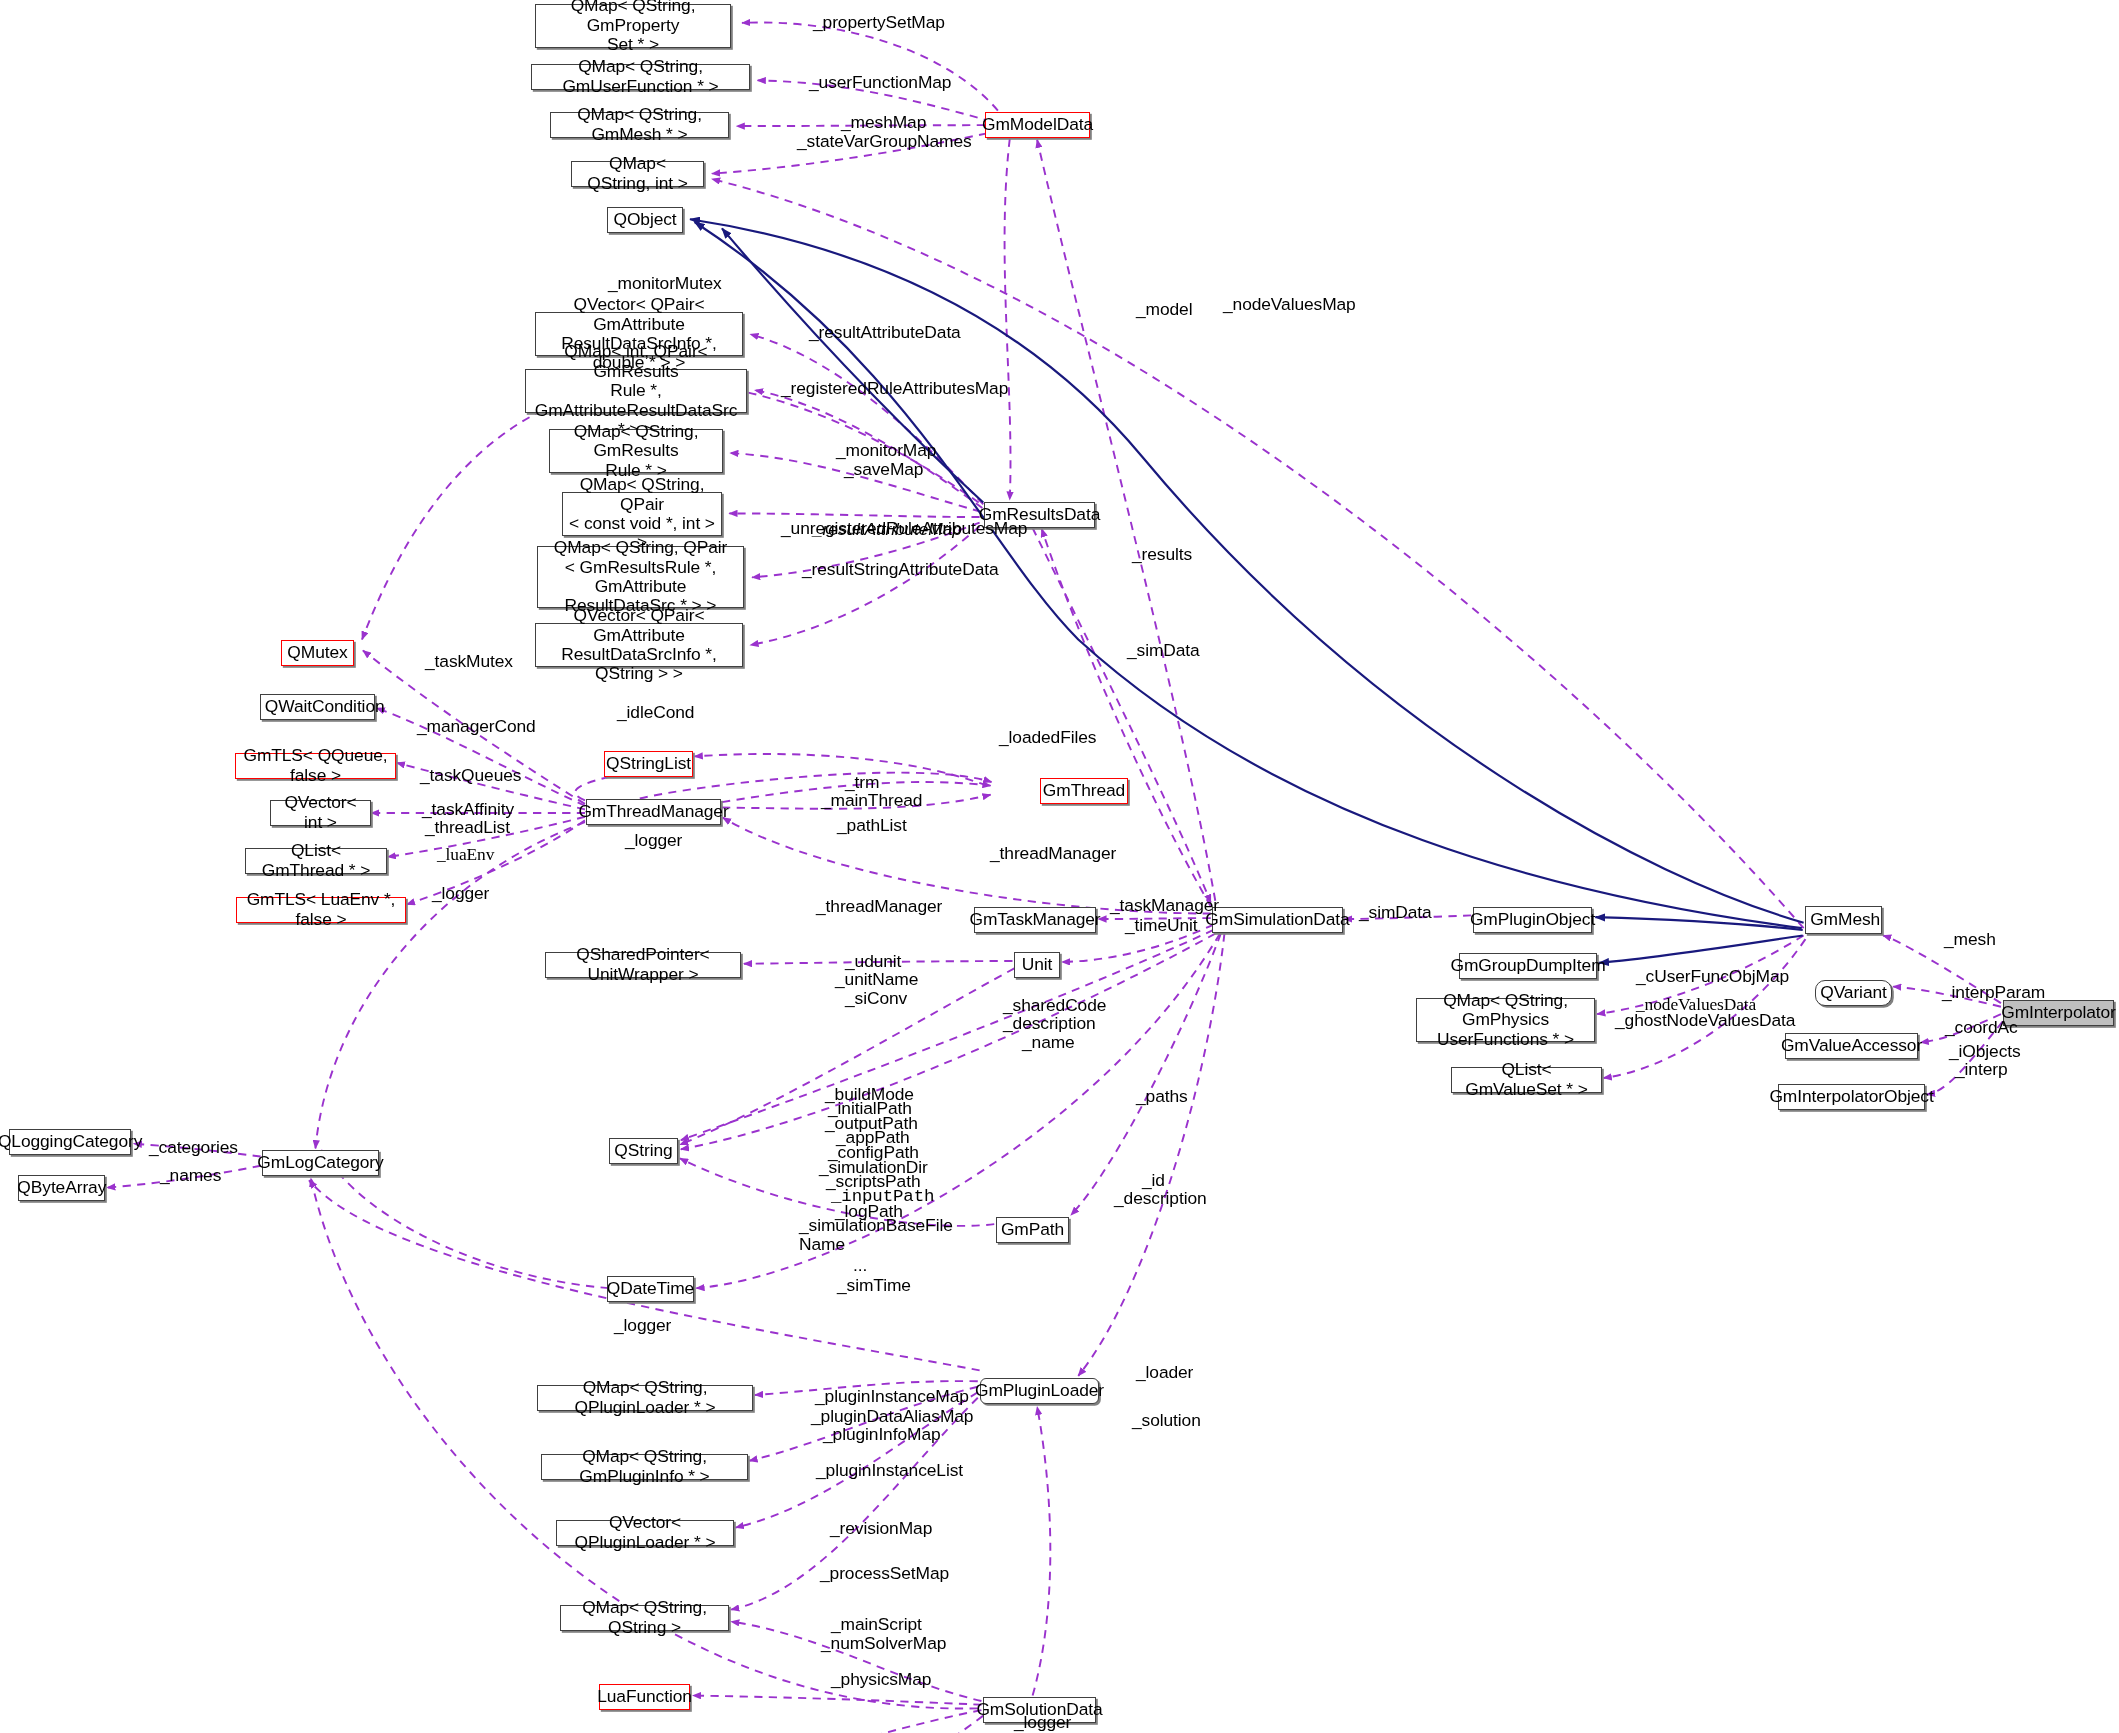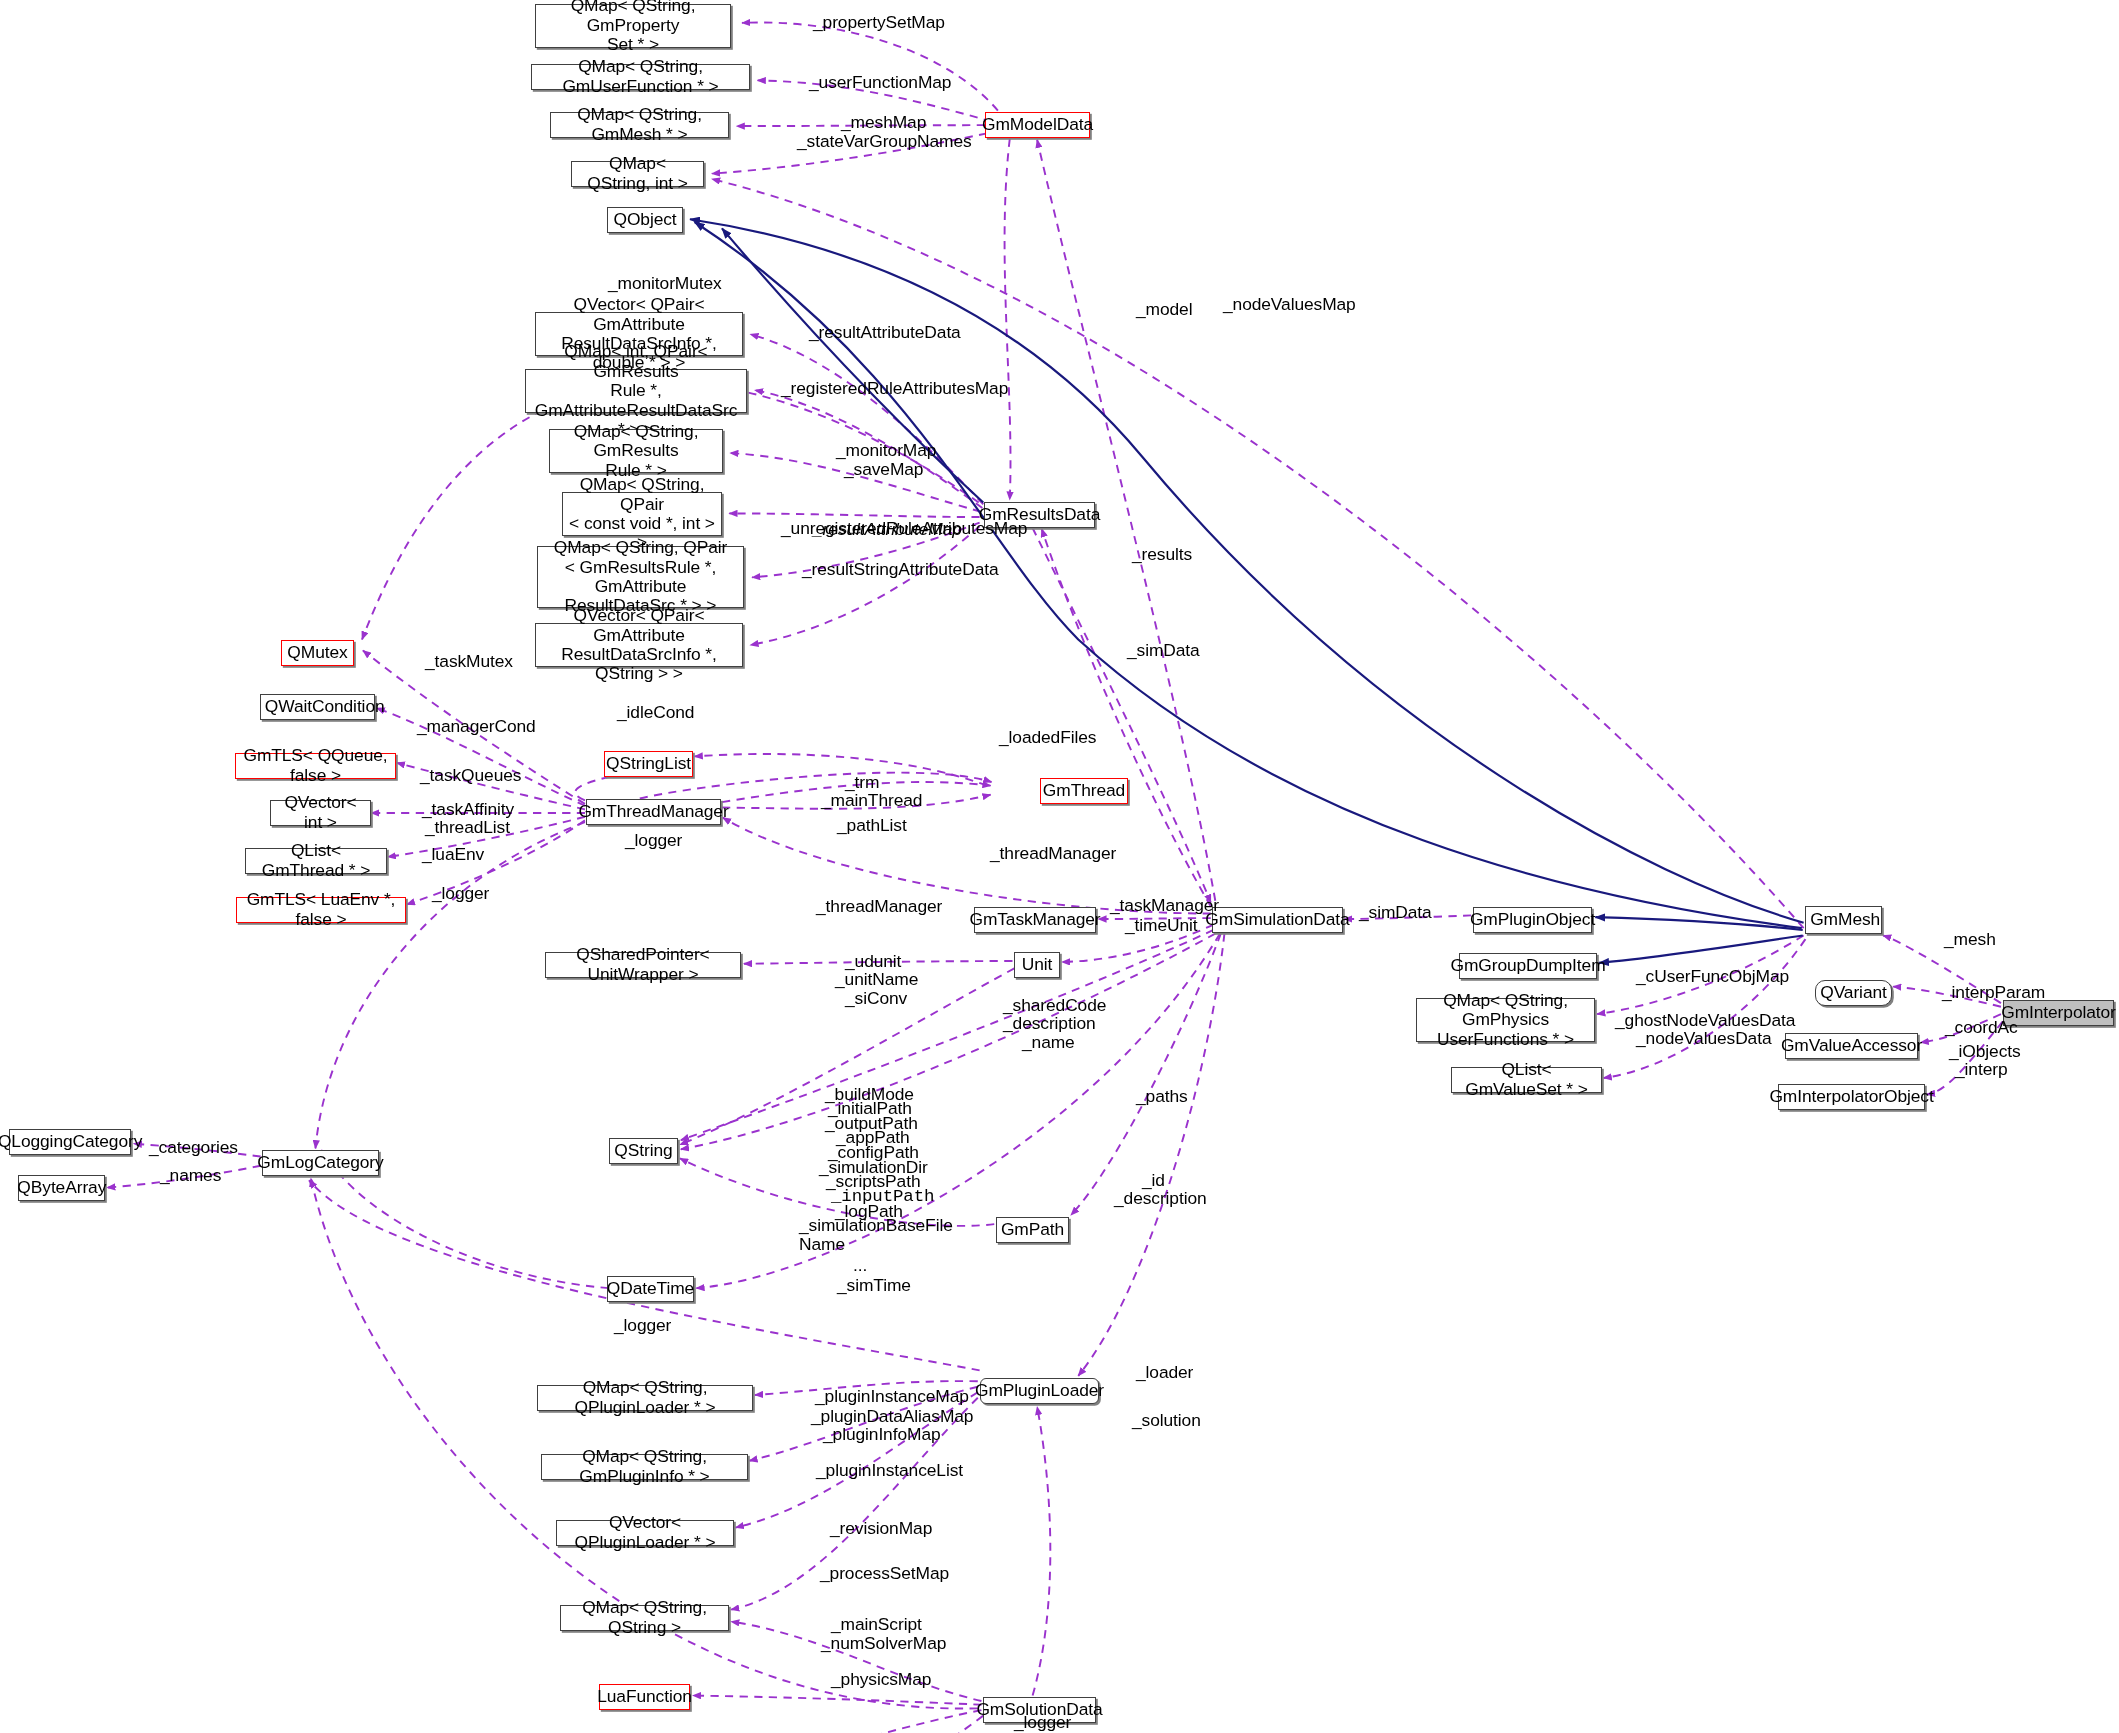--- a/index.html
+++ b/index.html
@@ -235,39 +235,39 @@
     <div class="elabel" style="left: 425px; top: 652px;">_taskMutex</div>
     <div class="elabel" style="left: 617px; top: 703px;">_idleCond</div>
     <div class="elabel" style="left: 417px; top: 717px;">_managerCond</div>
     <div class="elabel" style="left: 999px; top: 728px;">_loadedFiles</div>
     <div class="elabel" style="left: 420px; top: 766px;">_taskQueues</div>
     <div class="elabel" style="left: 845px; top: 773px;">_trm</div>
     <div class="elabel" style="left: 821px; top: 791px;">_mainThread</div>
     <div class="elabel" style="left: 422px; top: 800px;">_taskAffinity</div>
     <div class="elabel" style="left: 837px; top: 816px;">_pathList</div>
     <div class="elabel" style="left: 425px; top: 818px;">_threadList</div>
-    <div class="elabel" style="left: 422px; top: 845px;">_luaEnv</div>
+    <div class="elabel" style="left: 437px; top: 845px; font-family: Liberation Serif, serif;">_luaEnv</div>
     <div class="elabel" style="left: 990px; top: 844px;">_threadManager</div>
     <div class="elabel" style="left: 625px; top: 831px;">_logger</div>
     <div class="elabel" style="left: 432px; top: 884px;">_logger</div>
     <div class="elabel" style="left: 816px; top: 897px;">_threadManager</div>
     <div class="elabel" style="left: 1110px; top: 896px;">_taskManager</div>
     <div class="elabel" style="left: 1359px; top: 903px;">_simData</div>
     <div class="elabel" style="left: 1125px; top: 916px;">_timeUnit</div>
     <div class="elabel" style="left: 1944px; top: 930px;">_mesh</div>
     <div class="elabel" style="left: 845px; top: 952px;">_udunit</div>
     <div class="elabel" style="left: 835px; top: 970px;">_unitName</div>
     <div class="elabel" style="left: 845px; top: 989px;">_siConv</div>
     <div class="elabel" style="left: 1636px; top: 967px;">_cUserFuncObjMap</div>
     <div class="elabel" style="left: 1942px; top: 983px;">_interpParam</div>
     <div class="elabel" style="left: 1003px; top: 996px;">_sharedCode</div>
     <div class="elabel" style="left: 1003px; top: 1014px;">_description</div>
     <div class="elabel" style="left: 1022px; top: 1033px;">_name</div>
     <div class="elabel" style="left: 1615px; top: 1011px;">_ghostNodeValuesData</div>
-    <div class="elabel" style="left: 1636px; top: 1029px;">_nodeValuesData</div>
+    <div class="elabel" style="left: 1636px; top: 995px; font-family: Liberation Serif, serif;">_nodeValuesData</div>
     <div class="elabel" style="left: 1945px; top: 1018px;">_coordAc</div>
     <div class="elabel" style="left: 1949px; top: 1042px;">_iObjects</div>
     <div class="elabel" style="left: 1955px; top: 1060px;">_interp</div>
     <div class="elabel" style="left: 825px; top: 1085px;">_buildMode</div>
     <div class="elabel" style="left: 828px; top: 1099px;">_initialPath</div>
     <div class="elabel" style="left: 825px; top: 1114px;">_outputPath</div>
     <div class="elabel" style="left: 836px; top: 1128px;">_appPath</div>
     <div class="elabel" style="left: 828px; top: 1143px;">_configPath</div>
     <div class="elabel" style="left: 819px; top: 1158px;">_simulationDir</div>
     <div class="elabel" style="left: 826px; top: 1172px;">_scriptsPath</div>

